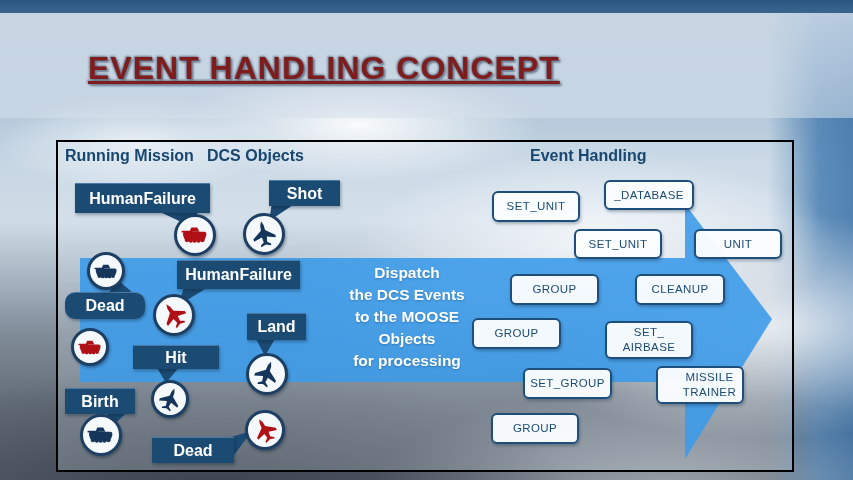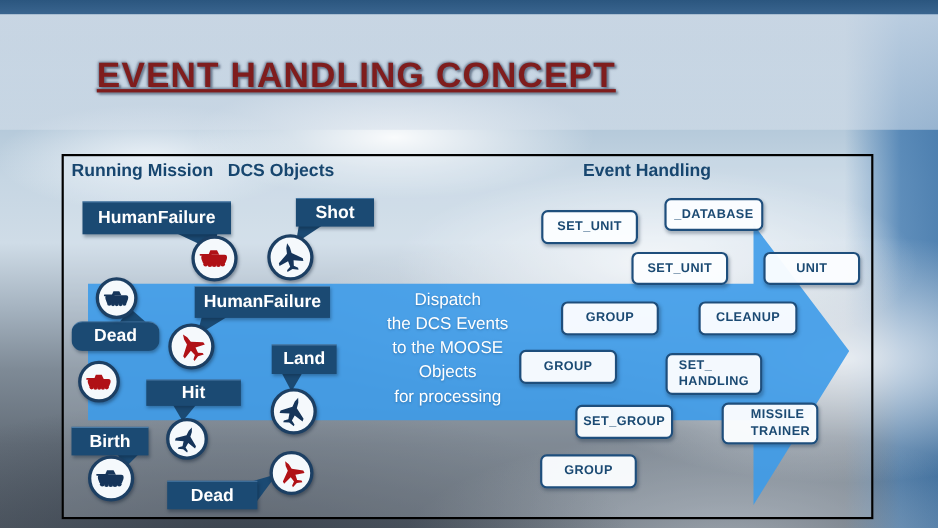--- a/index.html
+++ b/index.html
@@ -34,33 +34,33 @@
   .arrow-poly{fill:#3d9be9;fill-opacity:.9;}
   .tail-poly{fill:#1b4a73;}
 
   .hdr{position:absolute;color:#17466f;font-weight:bold;font-size:16px;white-space:nowrap;}
 
   .evt{position:absolute;background:#1b4a73;color:#fff;font-weight:bold;font-size:16px;
     display:flex;align-items:center;justify-content:center;white-space:nowrap;
     box-shadow:1px 2px 3px rgba(10,25,45,.35);border-top:1px solid rgba(120,170,215,.5);}
 
   .hbox{position:absolute;background:rgba(251,253,255,.96);border:2px solid #1e4e7c;border-radius:6px;
-    color:#1b4a73;font-weight:bold;font-size:11.5px;letter-spacing:.4px;line-height:1.3;
-    display:flex;align-items:center;justify-content:center;text-align:left;white-space:pre-line;
+    color:#1b4a73;font-weight:normal;font-size:11.5px;letter-spacing:.4px;line-height:1.3;
+    display:flex;align-items:center;justify-content:center;text-align:center;white-space:pre-line;
     box-sizing:border-box;box-shadow:1px 2px 3px rgba(15,35,60,.3);}
 
   .unit{position:absolute;border-radius:50%;background:#f5f9fc;border:3px solid #1c3f63;
     box-sizing:border-box;display:flex;align-items:center;justify-content:center;
     box-shadow:1px 2px 3px rgba(10,25,45,.4);}
   .unit svg{width:76%;height:76%;}
   .fill-red{fill:#b01116;}
   .fill-navy{fill:#16355a;}
 
   .dispatch{position:absolute;left:249px;top:120px;width:200px;text-align:center;
-    color:#fff;font-weight:normal;font-size:15.5px;line-height:22px;white-space:pre-line;
+    color:#fff;font-weight:bold;font-size:15.5px;line-height:22px;white-space:pre-line;
     text-shadow:0 1px 2px rgba(25,75,125,.45);}
 </style>
 </head>
 <body>
 
 <svg width="0" height="0" style="position:absolute" aria-hidden="true">
   <defs>
     <symbol id="sym-jet" viewBox="0 0 64 64">
       <path d="M32 2 L36 12 L37 24 L58 40 L58 46 L38 40 L36 52 L44 58 L44 62 L32 58 L20 62 L20 58 L28 52 L26 40 L6 46 L6 40 L27 24 L28 12 Z"></path>
     </symbol>
@@ -163,20 +163,20 @@
     </div>
 
     <div class="hbox" style="left:434px;top:49px;width:88px;height:31px;">SET_UNIT</div>
     <div class="hbox" style="left:546px;top:38px;width:90px;height:30px;">_DATABASE</div>
     <div class="hbox" style="left:516px;top:87px;width:88px;height:30px;">SET_UNIT</div>
     <div class="hbox" style="left:636px;top:87px;width:88px;height:30px;">UNIT</div>
     <div class="hbox" style="left:452px;top:132px;width:89px;height:31px;">GROUP</div>
     <div class="hbox" style="left:577px;top:132px;width:90px;height:31px;">CLEANUP</div>
     <div class="hbox" style="left:414px;top:176px;width:89px;height:31px;">GROUP</div>
     <div class="hbox" style="left:547px;top:179px;width:88px;height:38px;">SET_
-HANDLING</div>
+AIRBASE</div>
     <div class="hbox" style="left:465px;top:226px;width:89px;height:31px;">SET_GROUP</div>
     <div class="hbox" style="left:598px;top:224px;width:88px;height:38px;padding-left:19px;">MISSILE
 TRAINER</div>
     <div class="hbox" style="left:433px;top:271px;width:88px;height:31px;">GROUP</div>
 
   </div>
 </div>
 
 </body></html>

